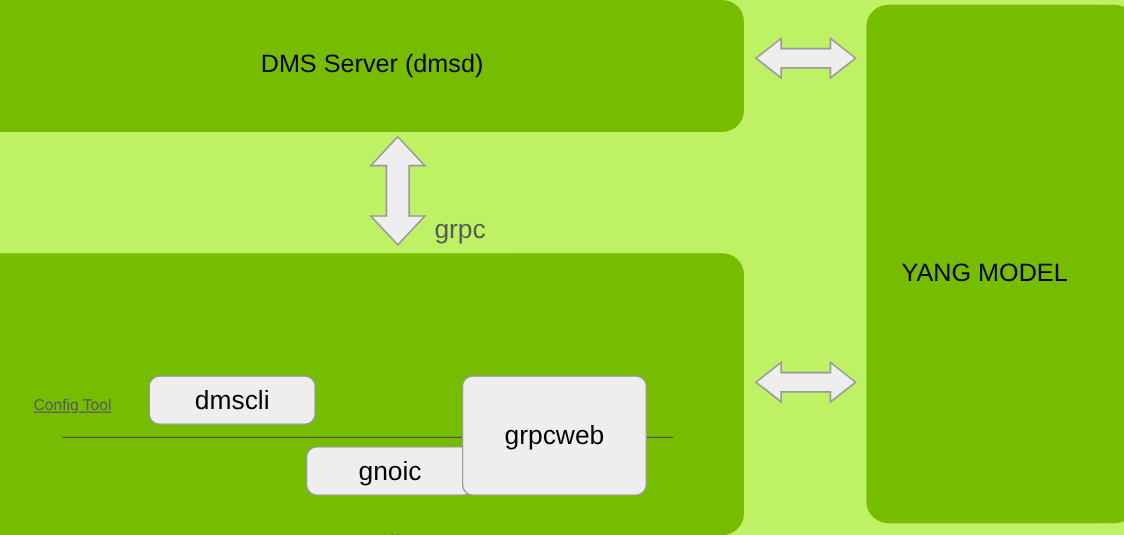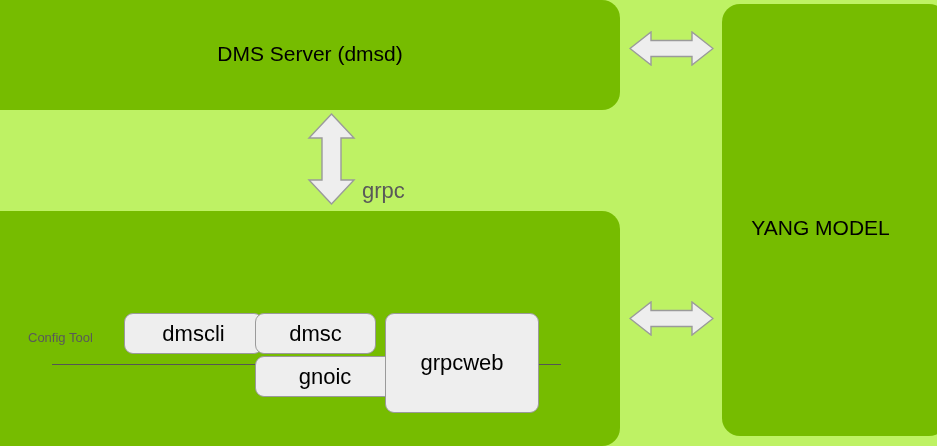--- a/index.html
+++ b/index.html
@@ -86,33 +86,33 @@
     align-items: center;
     justify-content: center;
     color: #000000;
     font-size: 22px;
     font-family: "Liberation Sans", sans-serif;
     white-space: nowrap;
   }
 
   #tool-dmscli { left: 124px; top: 313px; width: 139px; height: 41px; }
   #tool-dmsc   { left: 255px; top: 313px; width: 121px; height: 41px; }
-  #tool-gnoic  { left: 255px; top: 356px; width: 140px; height: 41px; }
+  #tool-gnoic  { left: 255px; top: 372px; width: 140px; height: 41px; }
   #tool-grpcweb{ left: 385px; top: 313px; width: 154px; height: 100px; }
 
   
   .cat-label {
     position: absolute;
     color: #595959;
     font-size: 13px;
     line-height: 17px;
     font-family: "Liberation Sans", sans-serif;
     white-space: pre-line;
   }
-  #label-config { left: 28px; top: 329px; width: 95px; }
+  #label-config { left: 28px; top: 329px; width: 95px; text-decoration: underline; }
   #label-operations { left: 28px; top: 383px; width: 95px; }
 
   
   .divider {
     position: absolute;
     height: 1px;
     background: #555555;
     top: 364px;
   }
   #divider-left  { left: 52px;  width: 333px; }
@@ -152,21 +152,20 @@
   <div class="panel" id="panel-yang">
     <div class="panel-title">YANG MODEL</div>
   </div>
 
   <div class="divider" id="divider-left"></div>
   <div class="divider" id="divider-right"></div>
 
   <div class="cat-label" id="label-config">Config Tool</div>
 
   <div class="tool-box" id="tool-dmscli">dmscli</div>
-  <div class="tool-box" id="tool-dmsc">dmsc</div>
   <div class="tool-box" id="tool-gnoic">gnoic</div>
   <div class="tool-box" id="tool-grpcweb">grpcweb</div>
 
   <div class="arrow" id="arrow-grpc">
     <svg width="49" height="92" viewBox="0 0 49 92" xmlns="http://www.w3.org/2000/svg">
       <polygon points="24.5,1 47,25 34,25 34,67 47,67 24.5,91 2,67 15,67 15,25 2,25" fill="#eeeeee" stroke="#9a9a9a" stroke-width="1.4"></polygon>
     </svg>
   </div>
 
   <div id="label-grpc">grpc</div>

